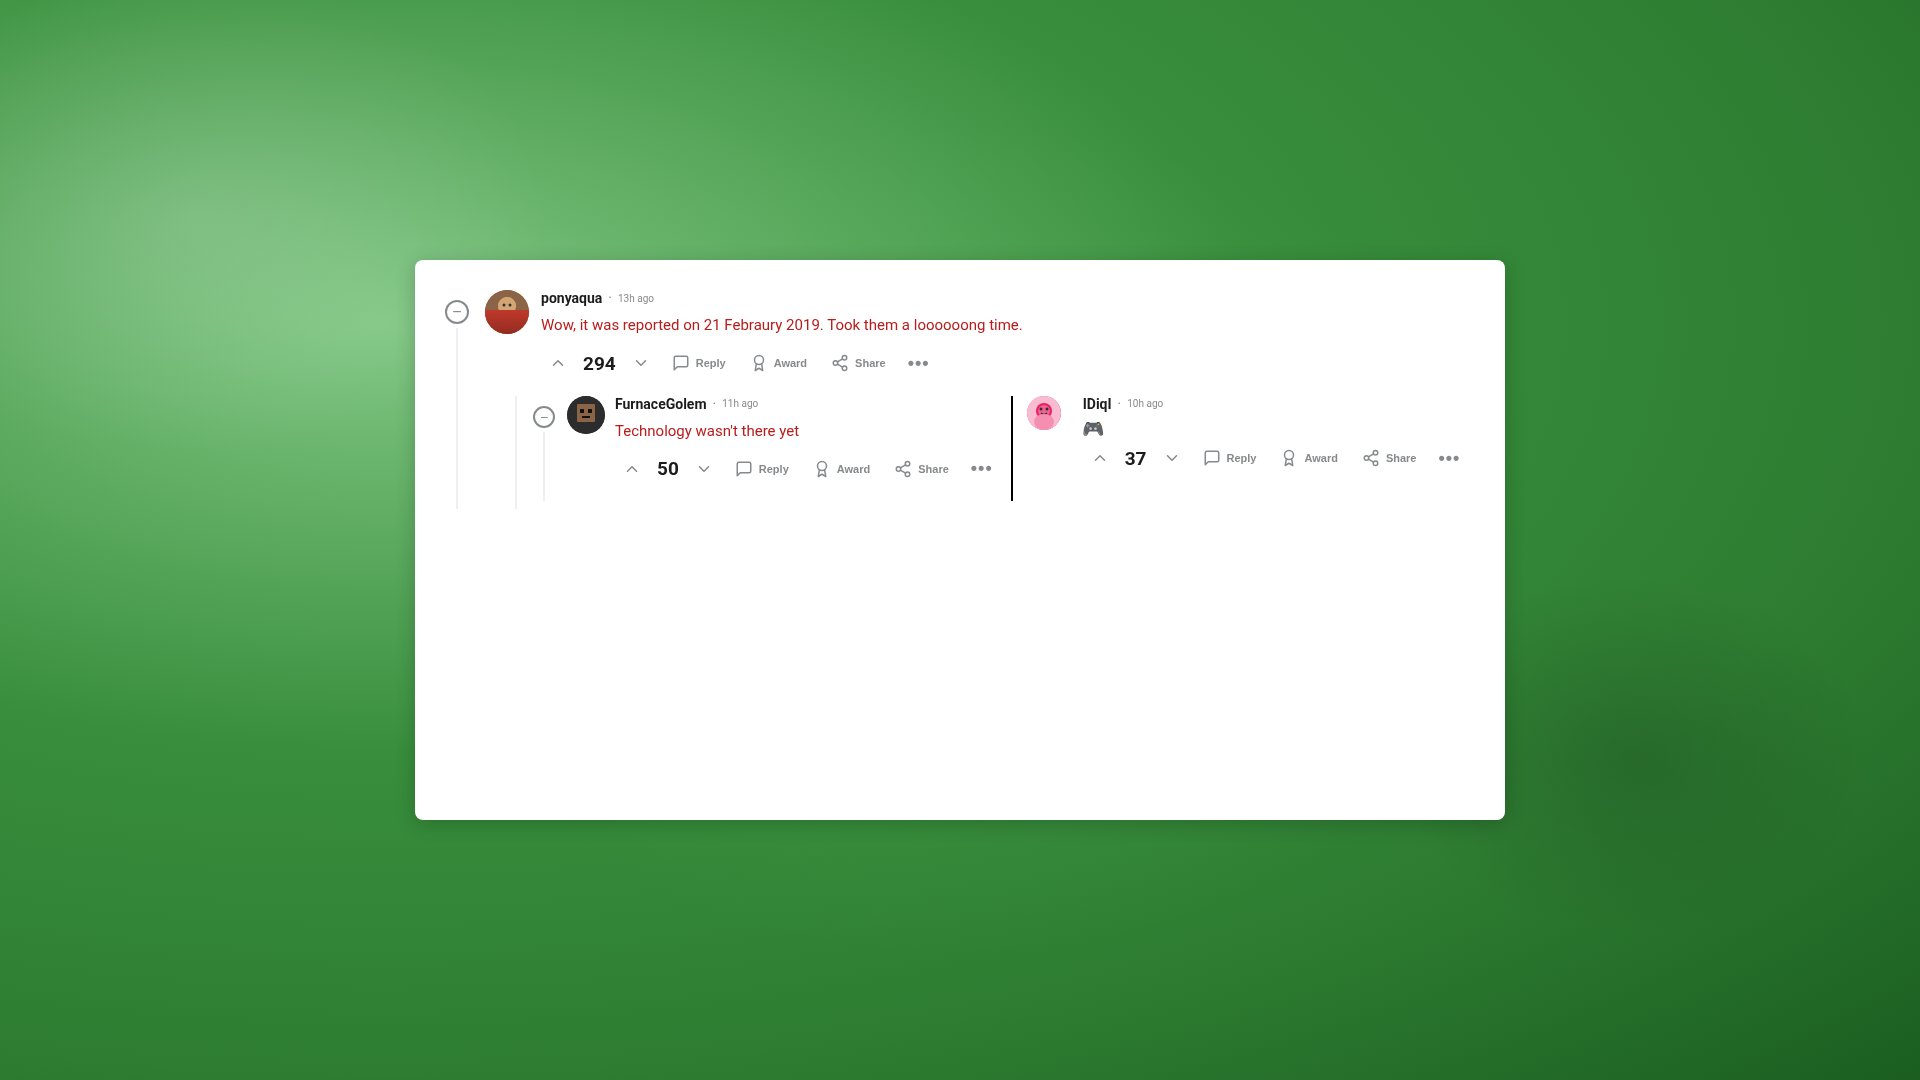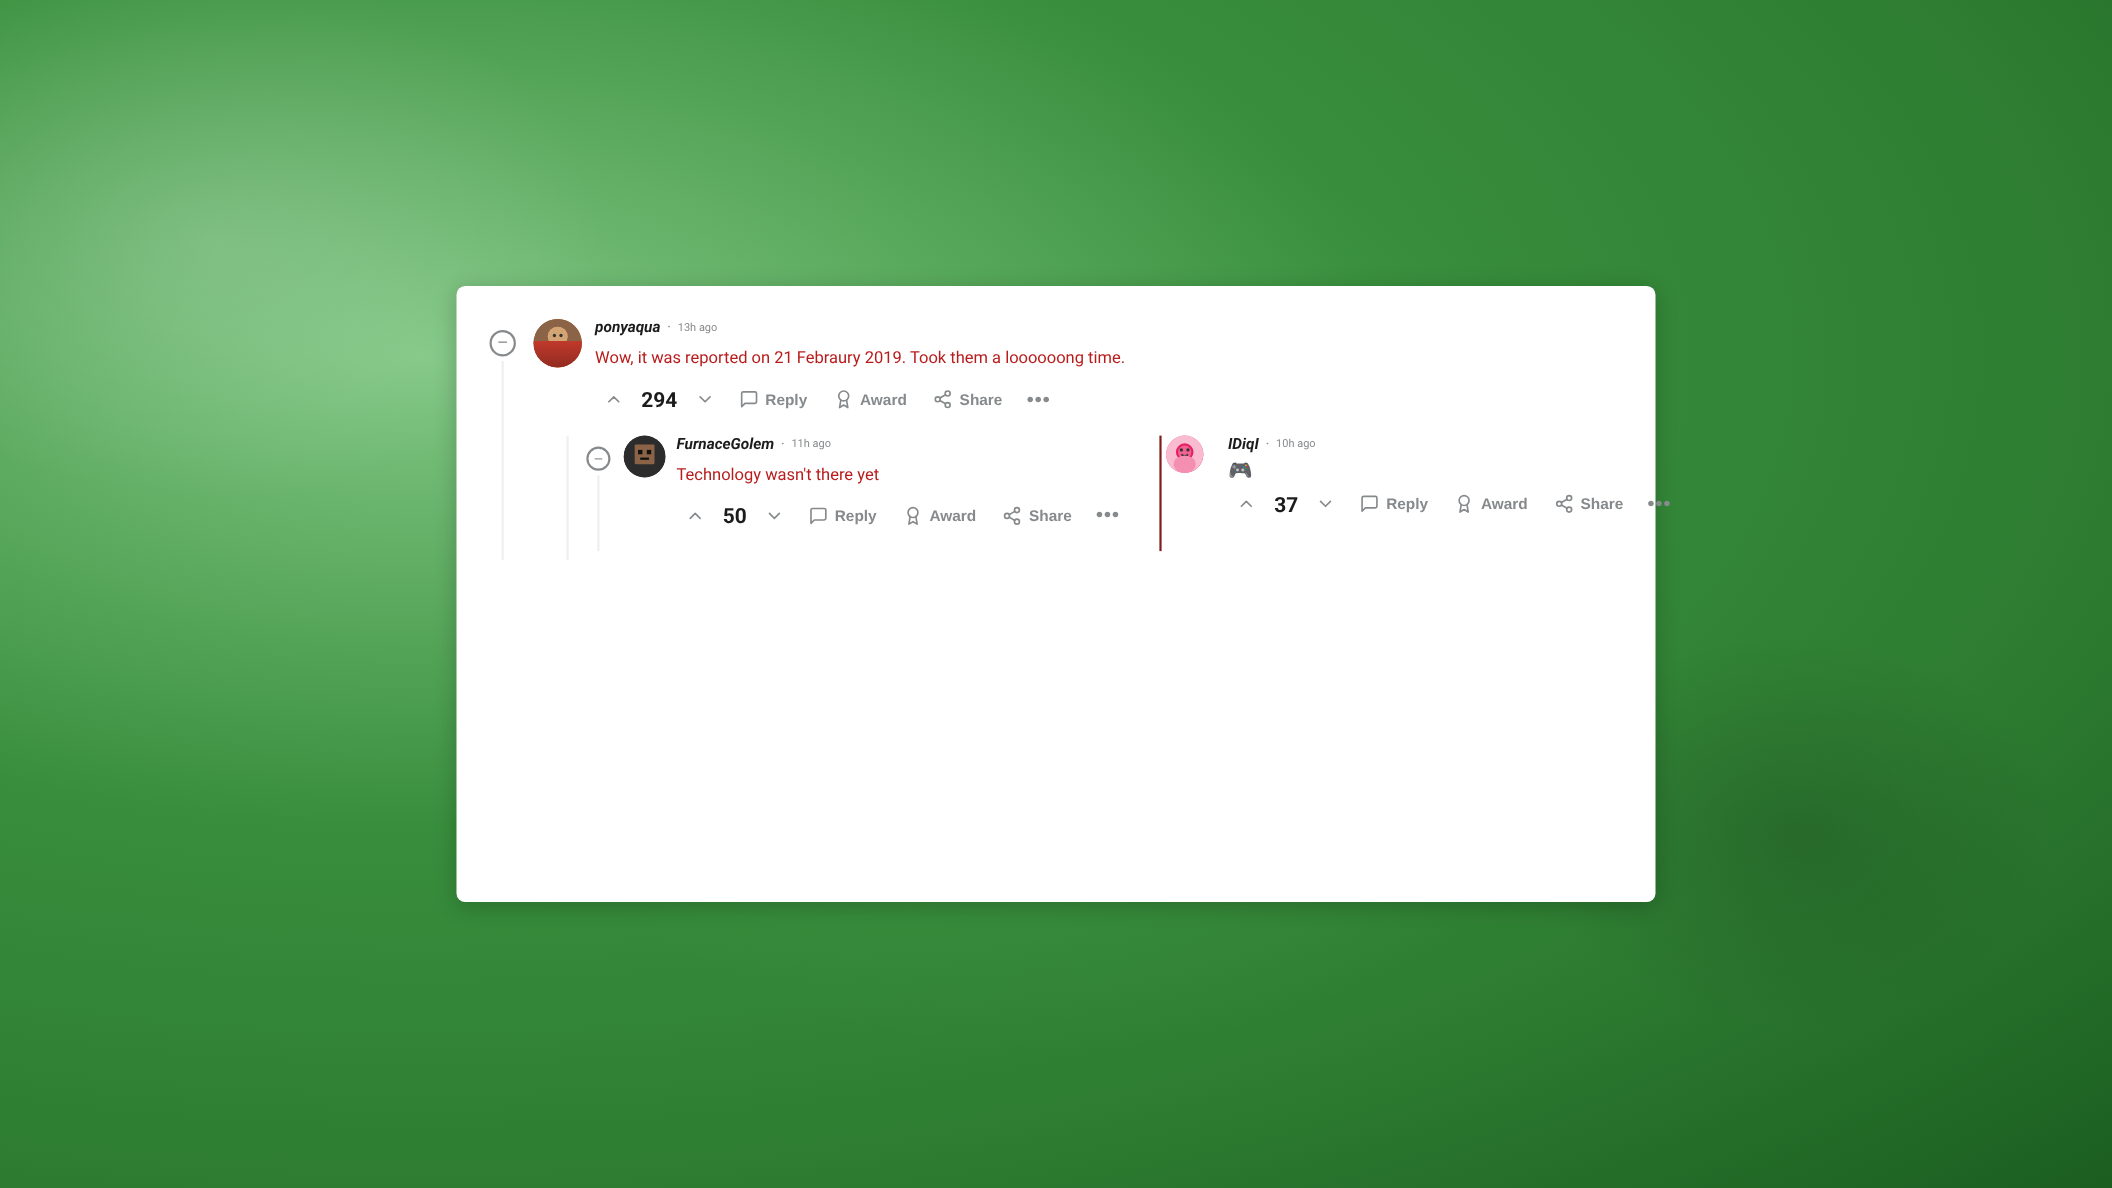--- a/index.html
+++ b/index.html
@@ -105,21 +105,20 @@
       display: flex;
       align-items: center;
       gap: 6px;
       margin-bottom: 8px;
     }
 
     .username {
       font-weight: 700;
       font-size: 14px;
       color: #1c1c1c;
-      font-style: italic;
     }
 
     .dot {
       color: #878a8c;
       font-size: 14px;
     }
 
     .timestamp {
       color: #878a8c;
       font-size: 10px;
@@ -142,21 +141,21 @@
     .action-btn {
       display: flex;
       align-items: center;
       gap: 6px;
       padding: 6px 10px;
       border-radius: 2px;
       border: none;
       background: transparent;
       cursor: pointer;
       color: #878a8c;
-      font-size: 14px;
+      font-size: 11px;
       font-weight: 700;
       transition: background 0.1s;
     }
 
     .vote-btn {
       padding: 6px 8px;
     }
 
     .vote-count {
       font-size: 19px;
@@ -196,23 +195,23 @@
     }
 
     .reply-item {
       display: flex;
       gap: 12px;
       position: relative;
       margin-bottom: 8px;
     }
 
     .nested-replies {
-      margin-left: 28px;
-      border-left: 2px solid #7f1d1d;
-      padding-left: 4px;
+      margin-left: 10px;
+      border-left: 2px solid #000000;
+      padding-left: 14px;
     }
 
     .nested-reply-item {
       display: flex;
       gap: 12px;
     }
 
     
     .pixel-badge {
       font-size: 18px;

